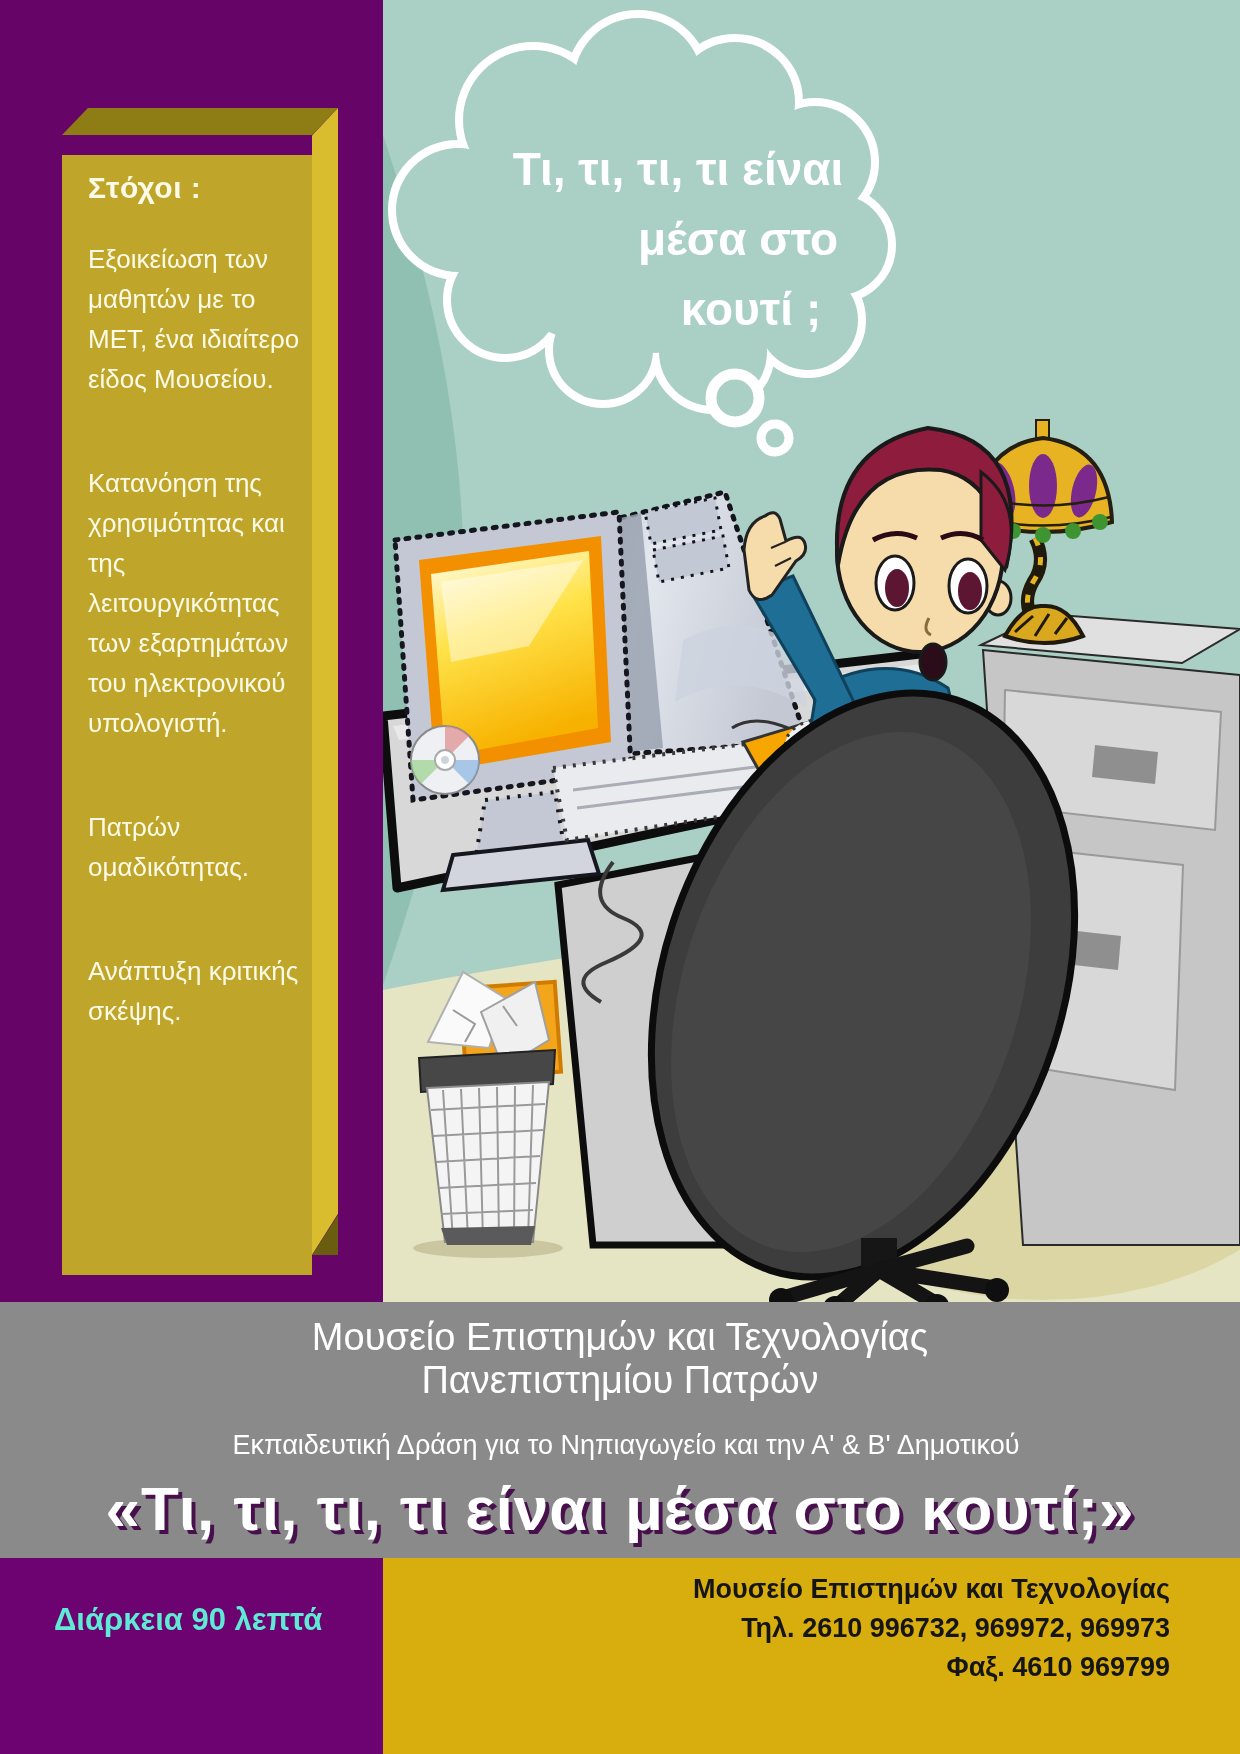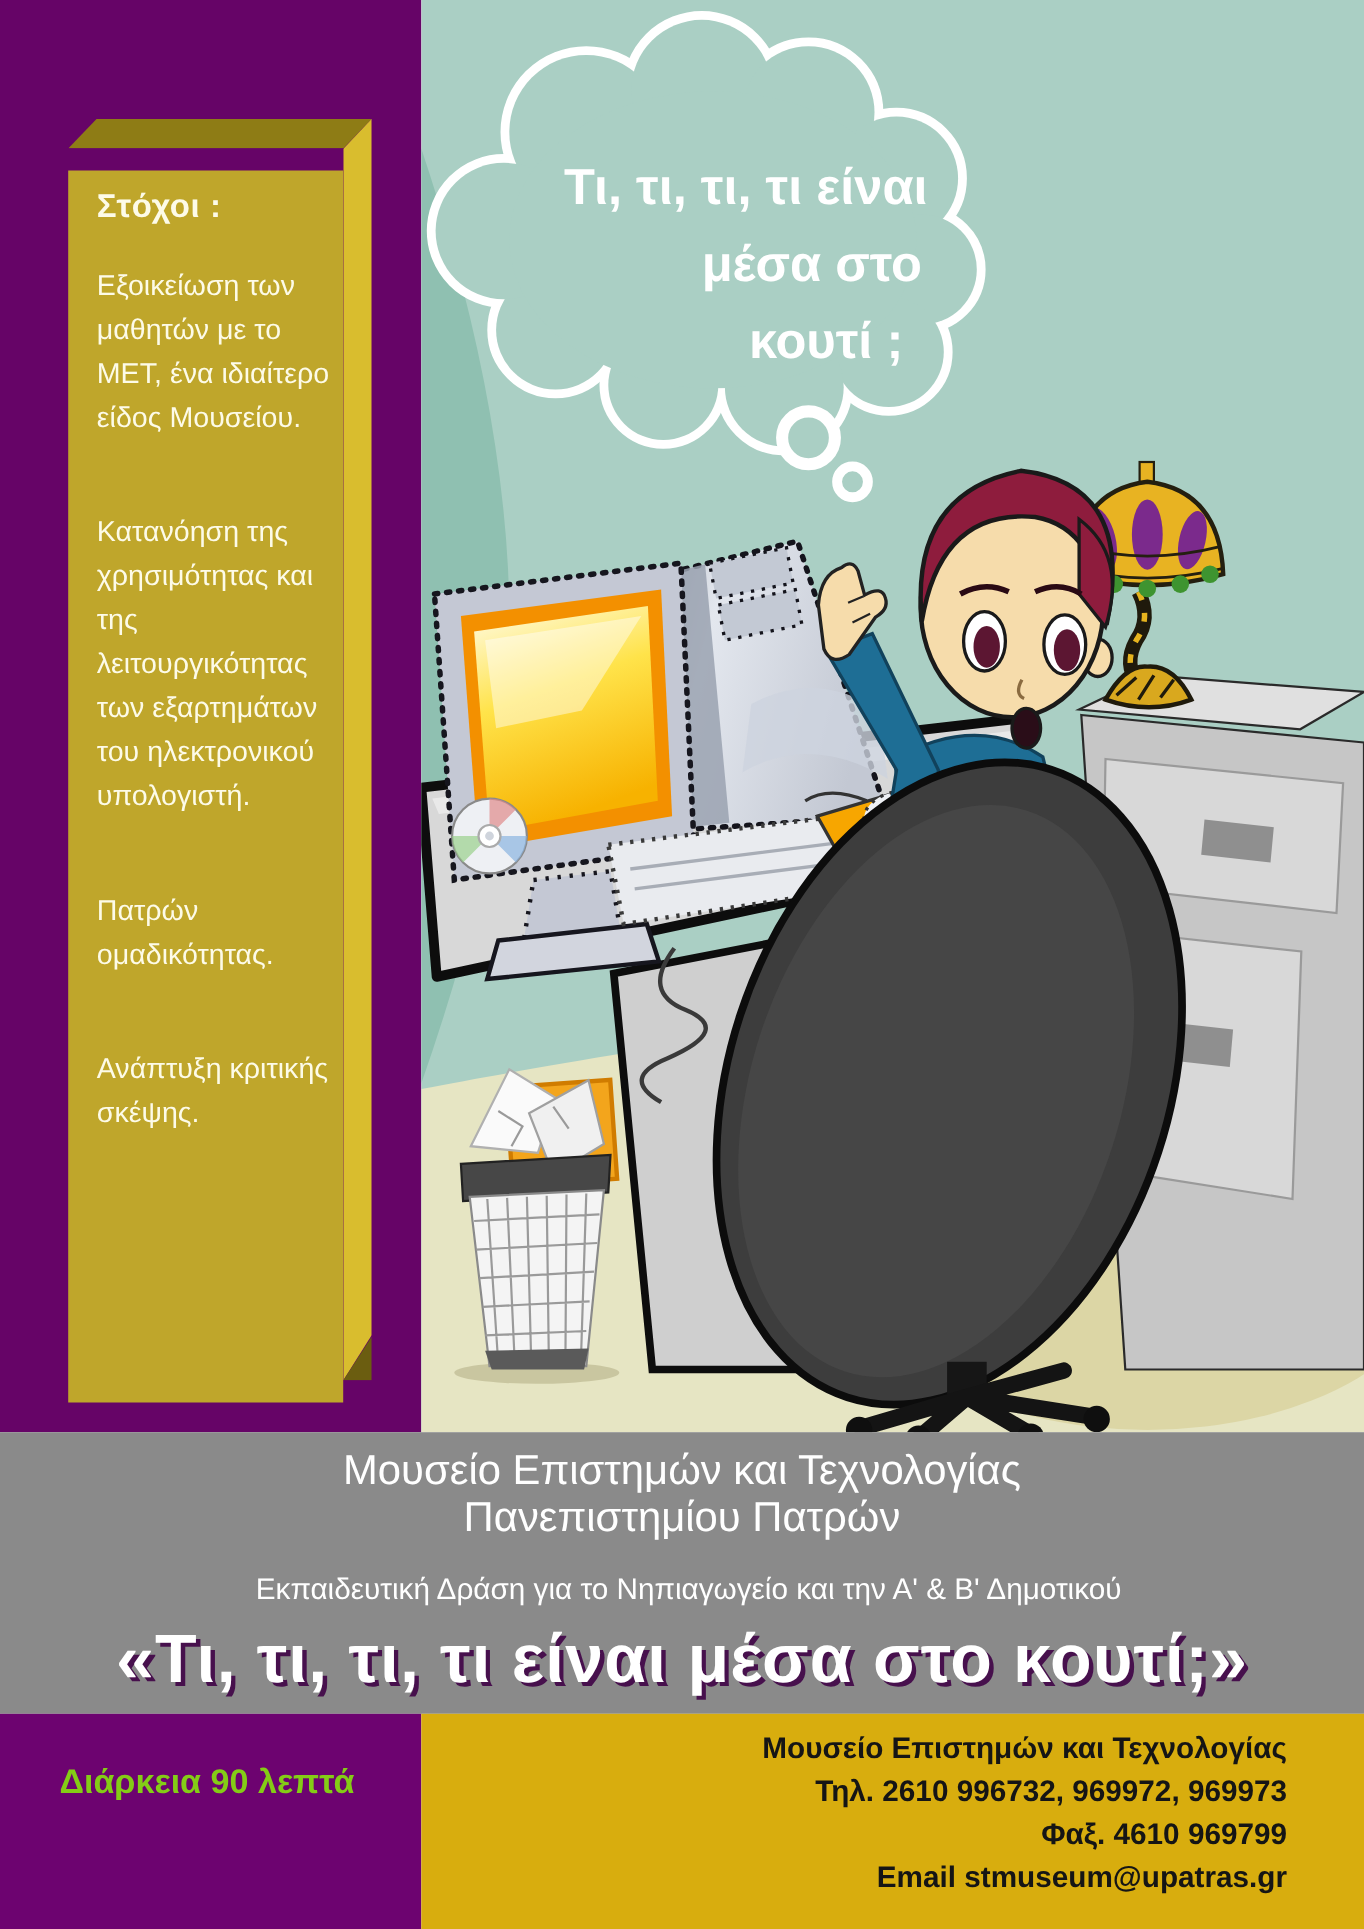--- a/index.html
+++ b/index.html
@@ -25,21 +25,21 @@
   .scene text { font-family:"Liberation Sans", sans-serif; font-weight:bold; fill:#ffffff; }
   
   .banner { position:absolute; left:0; top:1302px; width:1240px; height:256px; background:#8a8a8a;
             color:#ffffff; text-align:center; }
   .banner .t1  { font-size:38px; padding-top:14px; }
   .banner .t2  { font-size:38px; }
   .banner .sub { font-size:27px; margin-top:28px; font-weight:400;padding-left:12px; }
   .banner .activity { font-size:62px; font-weight:bold; margin-top:12px; letter-spacing:1px;
                       text-shadow:4px 4px 0 #47104d; }
   
-  .footer-left  { position:absolute; left:0; top:1558px; width:383px; height:196px; background:#6d0370; color:#84cc16; }
+  .footer-left  { position:absolute; left:0; top:1558px; width:383px; height:196px; background:#6d0370; color:#5eead4; }
   .footer-left .duration { font-size:31px; font-weight:600; padding:44px 0 0 54px; }
   .footer-right { position:absolute; left:383px; top:1558px; width:857px; height:196px; background:#d8ad0e; color:#151515; }
   .footer-right .contact { text-align:right; padding:12px 70px 0 0; font-weight:bold; font-size:27px; line-height:39px; }
 </style>
 </head>
 <body>
 
 <div class="poster">
 
   <aside class="sidebar">
@@ -234,18 +234,17 @@
 
   <footer>
     <div class="footer-left">
       <div class="duration">Διάρκεια  90 λεπτά</div>
     </div>
     <div class="footer-right">
       <div class="contact">
         <div>Μουσείο Επιστημών και Τεχνολογίας</div>
         <div>Τηλ. 2610 996732, 969972, 969973</div>
         <div>Φαξ. 4610 969799</div>
-        <div>Email stmuseum@upatras.gr</div>
       </div>
     </div>
   </footer>
 
 </div>
 
 </body></html>

